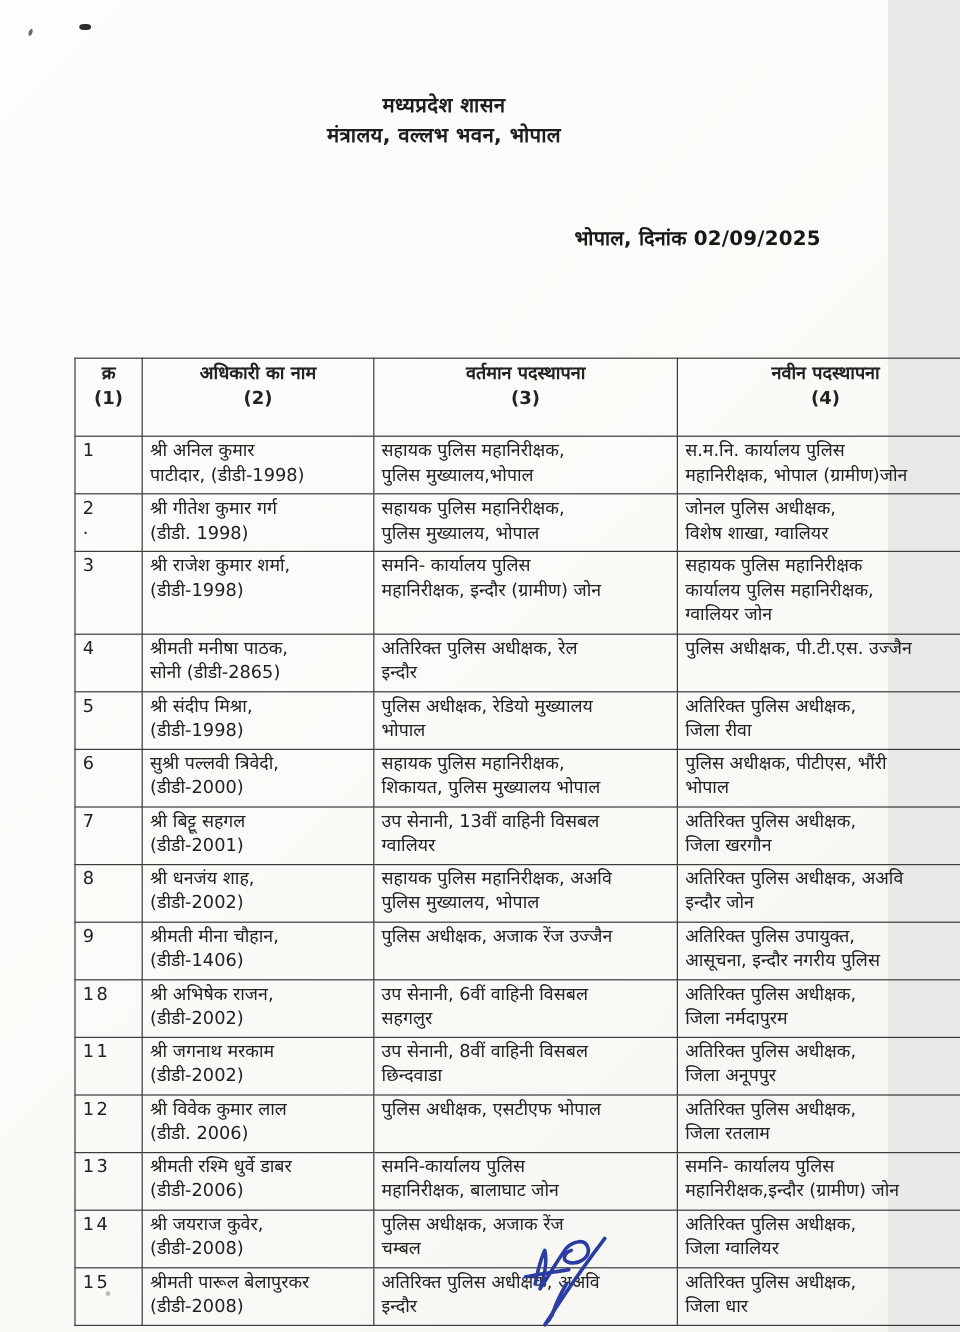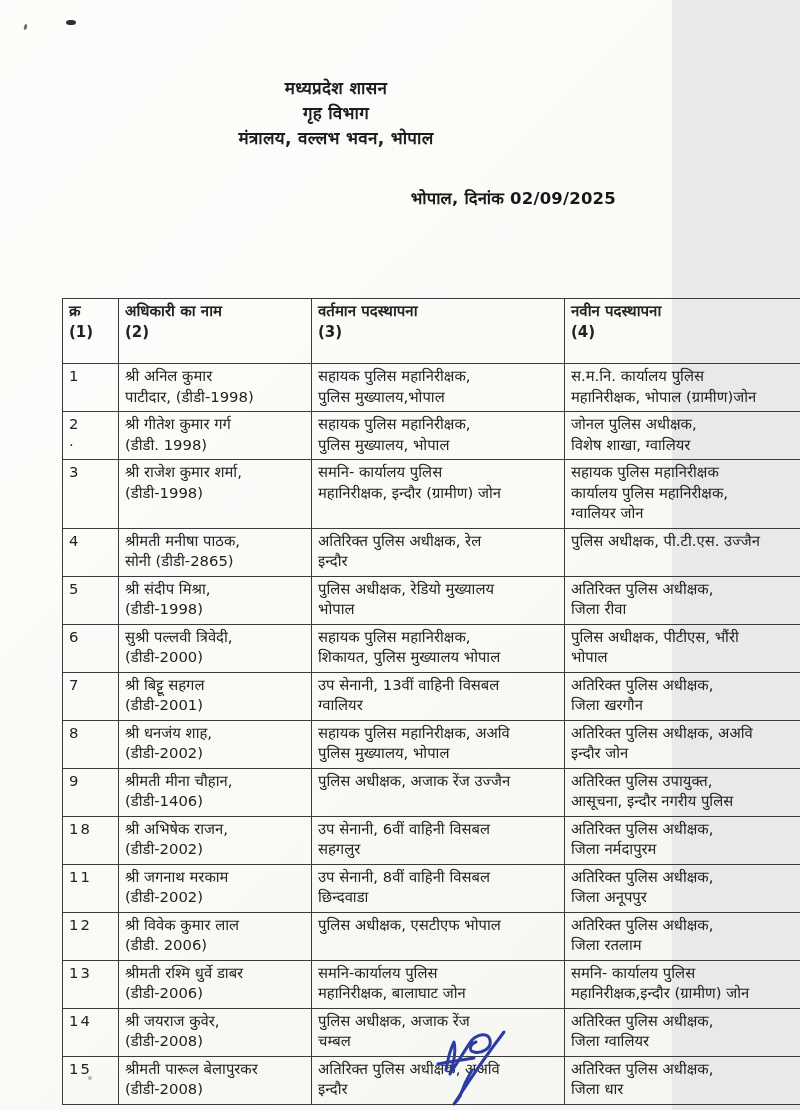--- a/index.html
+++ b/index.html
@@ -3,21 +3,21 @@
 <meta charset="utf-8">
 <style>
   html,body{margin:0;padding:0;}
   body{
     width:800px;height:1110px;
     background:#e9e9e7;
     font-family:"DejaVu Sans","Liberation Sans",sans-serif;
     position:relative;overflow:hidden;
   }
   .page{
-    position:absolute;left:0;top:0;width:672px;height:1110px;
+    position:absolute;left:0;top:0;width:740px;height:1110px;
     background:linear-gradient(135deg,#fdfdfb 0%,#fafaf7 55%,#f5f5f2 100%);
     color:#262626;
   }
   
   .artifact{position:absolute;background:#3a3a3a;border-radius:50%;}
   .artifact.comma{left:24px;top:24px;width:3px;height:6px;transform:rotate(18deg);background:#6b6b6b;}
   .artifact.dash{left:66px;top:20px;width:10px;height:5px;border-radius:40%/50%;background:#2e2e2e;}
   .artifact.dot-bottom{left:88px;top:1076px;width:4px;height:4px;background:#b9b9b4;}
 
   .doc-header{
@@ -41,21 +41,21 @@
     position:absolute;left:62px;top:298px;width:697px;
     border-collapse:collapse;table-layout:fixed;
     font-size:14.8px;color:#222;
   }
   table.doc-table td,table.doc-table th{
     border:1.6px solid #3b3b3b;
     padding:2px 6px 4px 6px;
     vertical-align:top;text-align:left;
     white-space:pre-line;line-height:20.5px;
   }
-  table.doc-table th{font-weight:bold;text-align:left;font-size:15px;line-height:21px;margin-left:46px;}
+  table.doc-table th{font-weight:bold;text-align:center;font-size:15px;line-height:21px;margin-left:46px;}
   th.col-sn{width:43px;}
   th.col-name{width:180px;}
   th.col-current{width:240px;}
   th.col-new{width:234px;}
   tr.header-row th{height:58px;}
   td.sn-cell{text-align:center;letter-spacing:2px;padding-left:2px;padding-right:2px;}
   tbody tr td{height:40px;}
 
   .signature{position:absolute;left:408px;top:1018px;width:140px;height:92px;}
 </style>
@@ -63,21 +63,20 @@
 <body>
 
 <div class="page">
 
   <span class="artifact comma"></span>
   <span class="artifact dash"></span>
   <span class="artifact dot-bottom"></span>
 
   <div class="doc-header">
     <div>मध्यप्रदेश शासन</div>
-    <div>गृह विभाग</div>
     <div>मंत्रालय, वल्लभ भवन, भोपाल</div>
   </div>
 
   <div class="date-line">भोपाल, दिनांक 02/09/2025</div>
 
 
   <table class="doc-table">
     <thead>
       <tr class="header-row">
         <th class="col-sn">क्र

